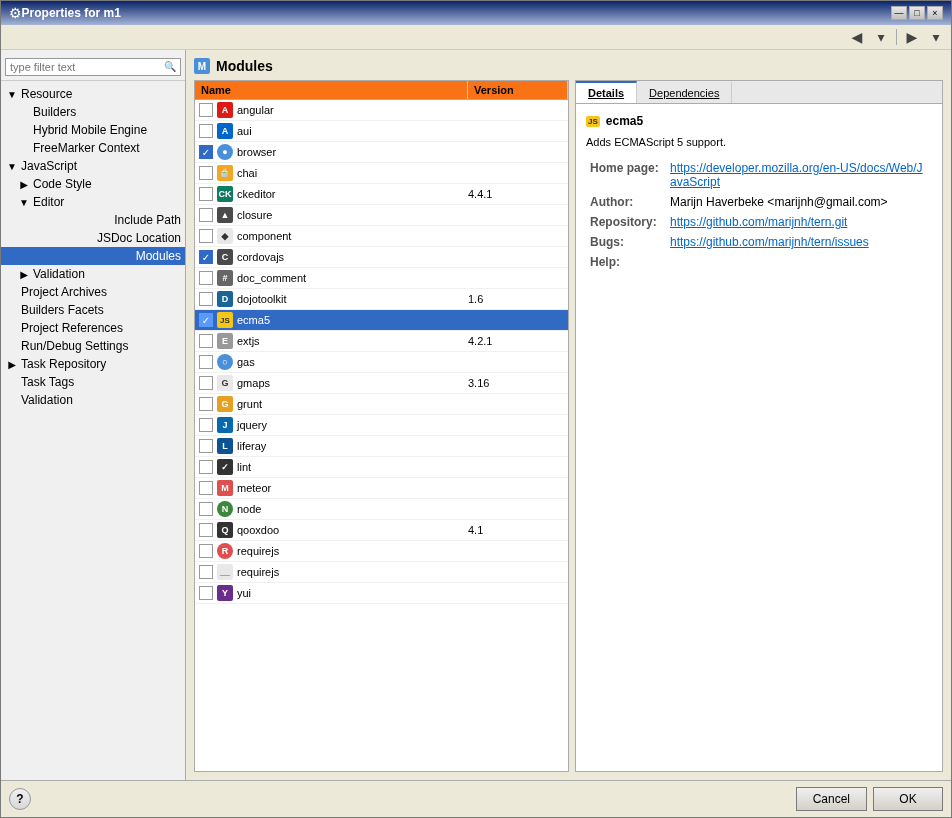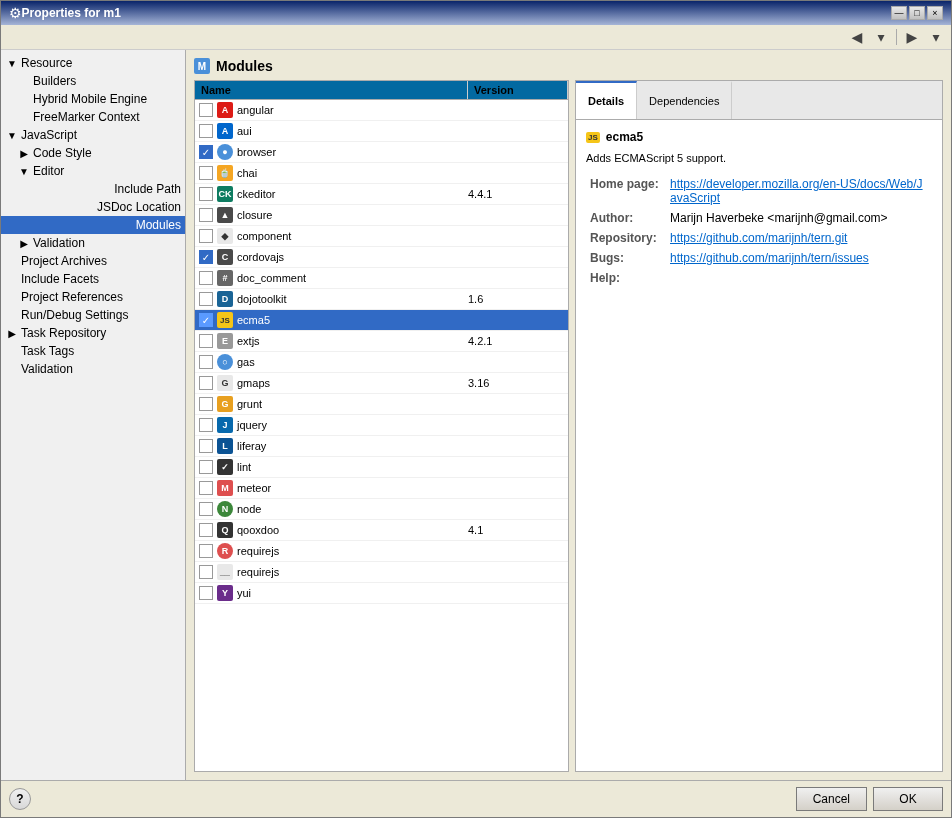--- a/index.html
+++ b/index.html
@@ -35,38 +35,38 @@
     .panel-title { font-size: 14px; font-weight: bold; }
     .panel-icon { width: 16px; height: 16px; background: #4a90d9; border-radius: 2px; display: flex; align-items: center; justify-content: center; color: white; font-size: 10px; }
     
     .description-bar { display: flex; align-items: center; justify-content: space-between; padding: 4px 0; font-size: 11px; }
     .check-icon { color: #4a7; font-size: 14px; }
     
     .split-panel { display: flex; gap: 6px; flex: 1; overflow: hidden; }
     
     
     .module-list-container { width: 375px; border: 1px solid #ababab; background: white; display: flex; flex-direction: column; overflow: hidden; }
-    .module-list-header { display: flex; background: #0369a1; border-bottom: 1px solid #ababab; }
+    .module-list-header { display: flex; background: #f97316; border-bottom: 1px solid #ababab; }
     .module-col-header { padding: 3px 6px; font-weight: bold; font-size: 11px; border-right: 1px solid #ccc; }
     .module-col-name { flex: 1; }
     .module-col-version { width: 100px; }
     .module-list { flex: 1; overflow-y: auto; }
     .module-row { display: flex; align-items: center; padding: 2px 4px; border-bottom: 1px solid #f0f0f0; cursor: pointer; }
     .module-row.selected { background: #316ac5; color: white; }
     .module-checkbox { width: 14px; height: 14px; margin-right: 4px; flex-shrink: 0; }
     .module-icon { width: 16px; height: 16px; margin-right: 4px; flex-shrink: 0; border-radius: 2px; display: flex; align-items: center; justify-content: center; font-size: 9px; font-weight: bold; }
     .module-name { flex: 1; font-size: 11px; }
     .module-version { width: 100px; font-size: 11px; padding-left: 4px; }
     .module-row.selected .module-name,
     .module-row.selected .module-version { color: white; }
     
     
     .detail-panel { flex: 1; border: 1px solid #ababab; background: white; display: flex; flex-direction: column; overflow: hidden; }
     .detail-tabs { display: flex; border-bottom: 1px solid #ababab; background: #e8e8e8; }
-    .detail-tab { padding: 12px 12px; font-size: 11px; cursor: pointer; border-right: 1px solid #ccc; border-top: 2px solid transparent; }
+    .detail-tab { padding: 4px 12px; font-size: 11px; cursor: pointer; border-right: 1px solid #ccc; border-top: 2px solid transparent; text-decoration: underline; }
     .detail-tab.active { background: white; border-top: 2px solid #316ac5; font-weight: bold; }
     .detail-content { padding: 10px; flex: 1; overflow-y: auto; }
     .detail-module-name { font-size: 16px; font-weight: bold; margin-bottom: 8px; display: flex; align-items: center; gap: 6px; }
     .detail-description { margin-bottom: 10px; font-size: 11px; }
     .detail-table { width: 100%; border-collapse: collapse; font-size: 11px; }
     .detail-table td { padding: 3px 4px; vertical-align: top; }
     .detail-table td:first-child { color: #555; width: 80px; font-weight: bold; white-space: nowrap; }
     .detail-link { color: #0066cc; text-decoration: underline; cursor: pointer; word-break: break-all; }
     
     
@@ -132,20 +132,24 @@
     <button class="toolbar-btn" title="Back">◀</button>
     <button class="toolbar-btn">▾</button>
     <div class="toolbar-sep"></div>
     <button class="toolbar-btn" title="Forward">▶</button>
     <button class="toolbar-btn">▾</button>
   </div>
 
   <div class="content">
 
     <div class="sidebar">
+      <div class="filter-box">
+        <input class="filter-input" type="text" placeholder="type filter text" style="">
+        <span class="filter-icon">🔍</span>
+      </div>
 
       <div class="tree-item">
         <span class="expander">▼</span>
         <span class="item-label">Resource</span>
       </div>
       <div class="tree-item indent1">
         <span class="expander"> </span>
         <span class="item-label">Builders</span>
       </div>
       <div class="tree-item indent1">
@@ -183,21 +187,21 @@
       <div class="tree-item indent1">
         <span class="expander">▶</span>
         <span class="item-label">Validation</span>
       </div>
       <div class="tree-item">
         <span class="expander"> </span>
         <span class="item-label">Project Archives</span>
       </div>
       <div class="tree-item">
         <span class="expander"> </span>
-        <span class="item-label">Include Facets</span>
+        <span class="item-label">Builders Facets</span>
       </div>
       <div class="tree-item">
         <span class="expander"> </span>
         <span class="item-label">Project References</span>
       </div>
       <div class="tree-item">
         <span class="expander"> </span>
         <span class="item-label">Run/Debug Settings</span>
       </div>
       <div class="tree-item">

